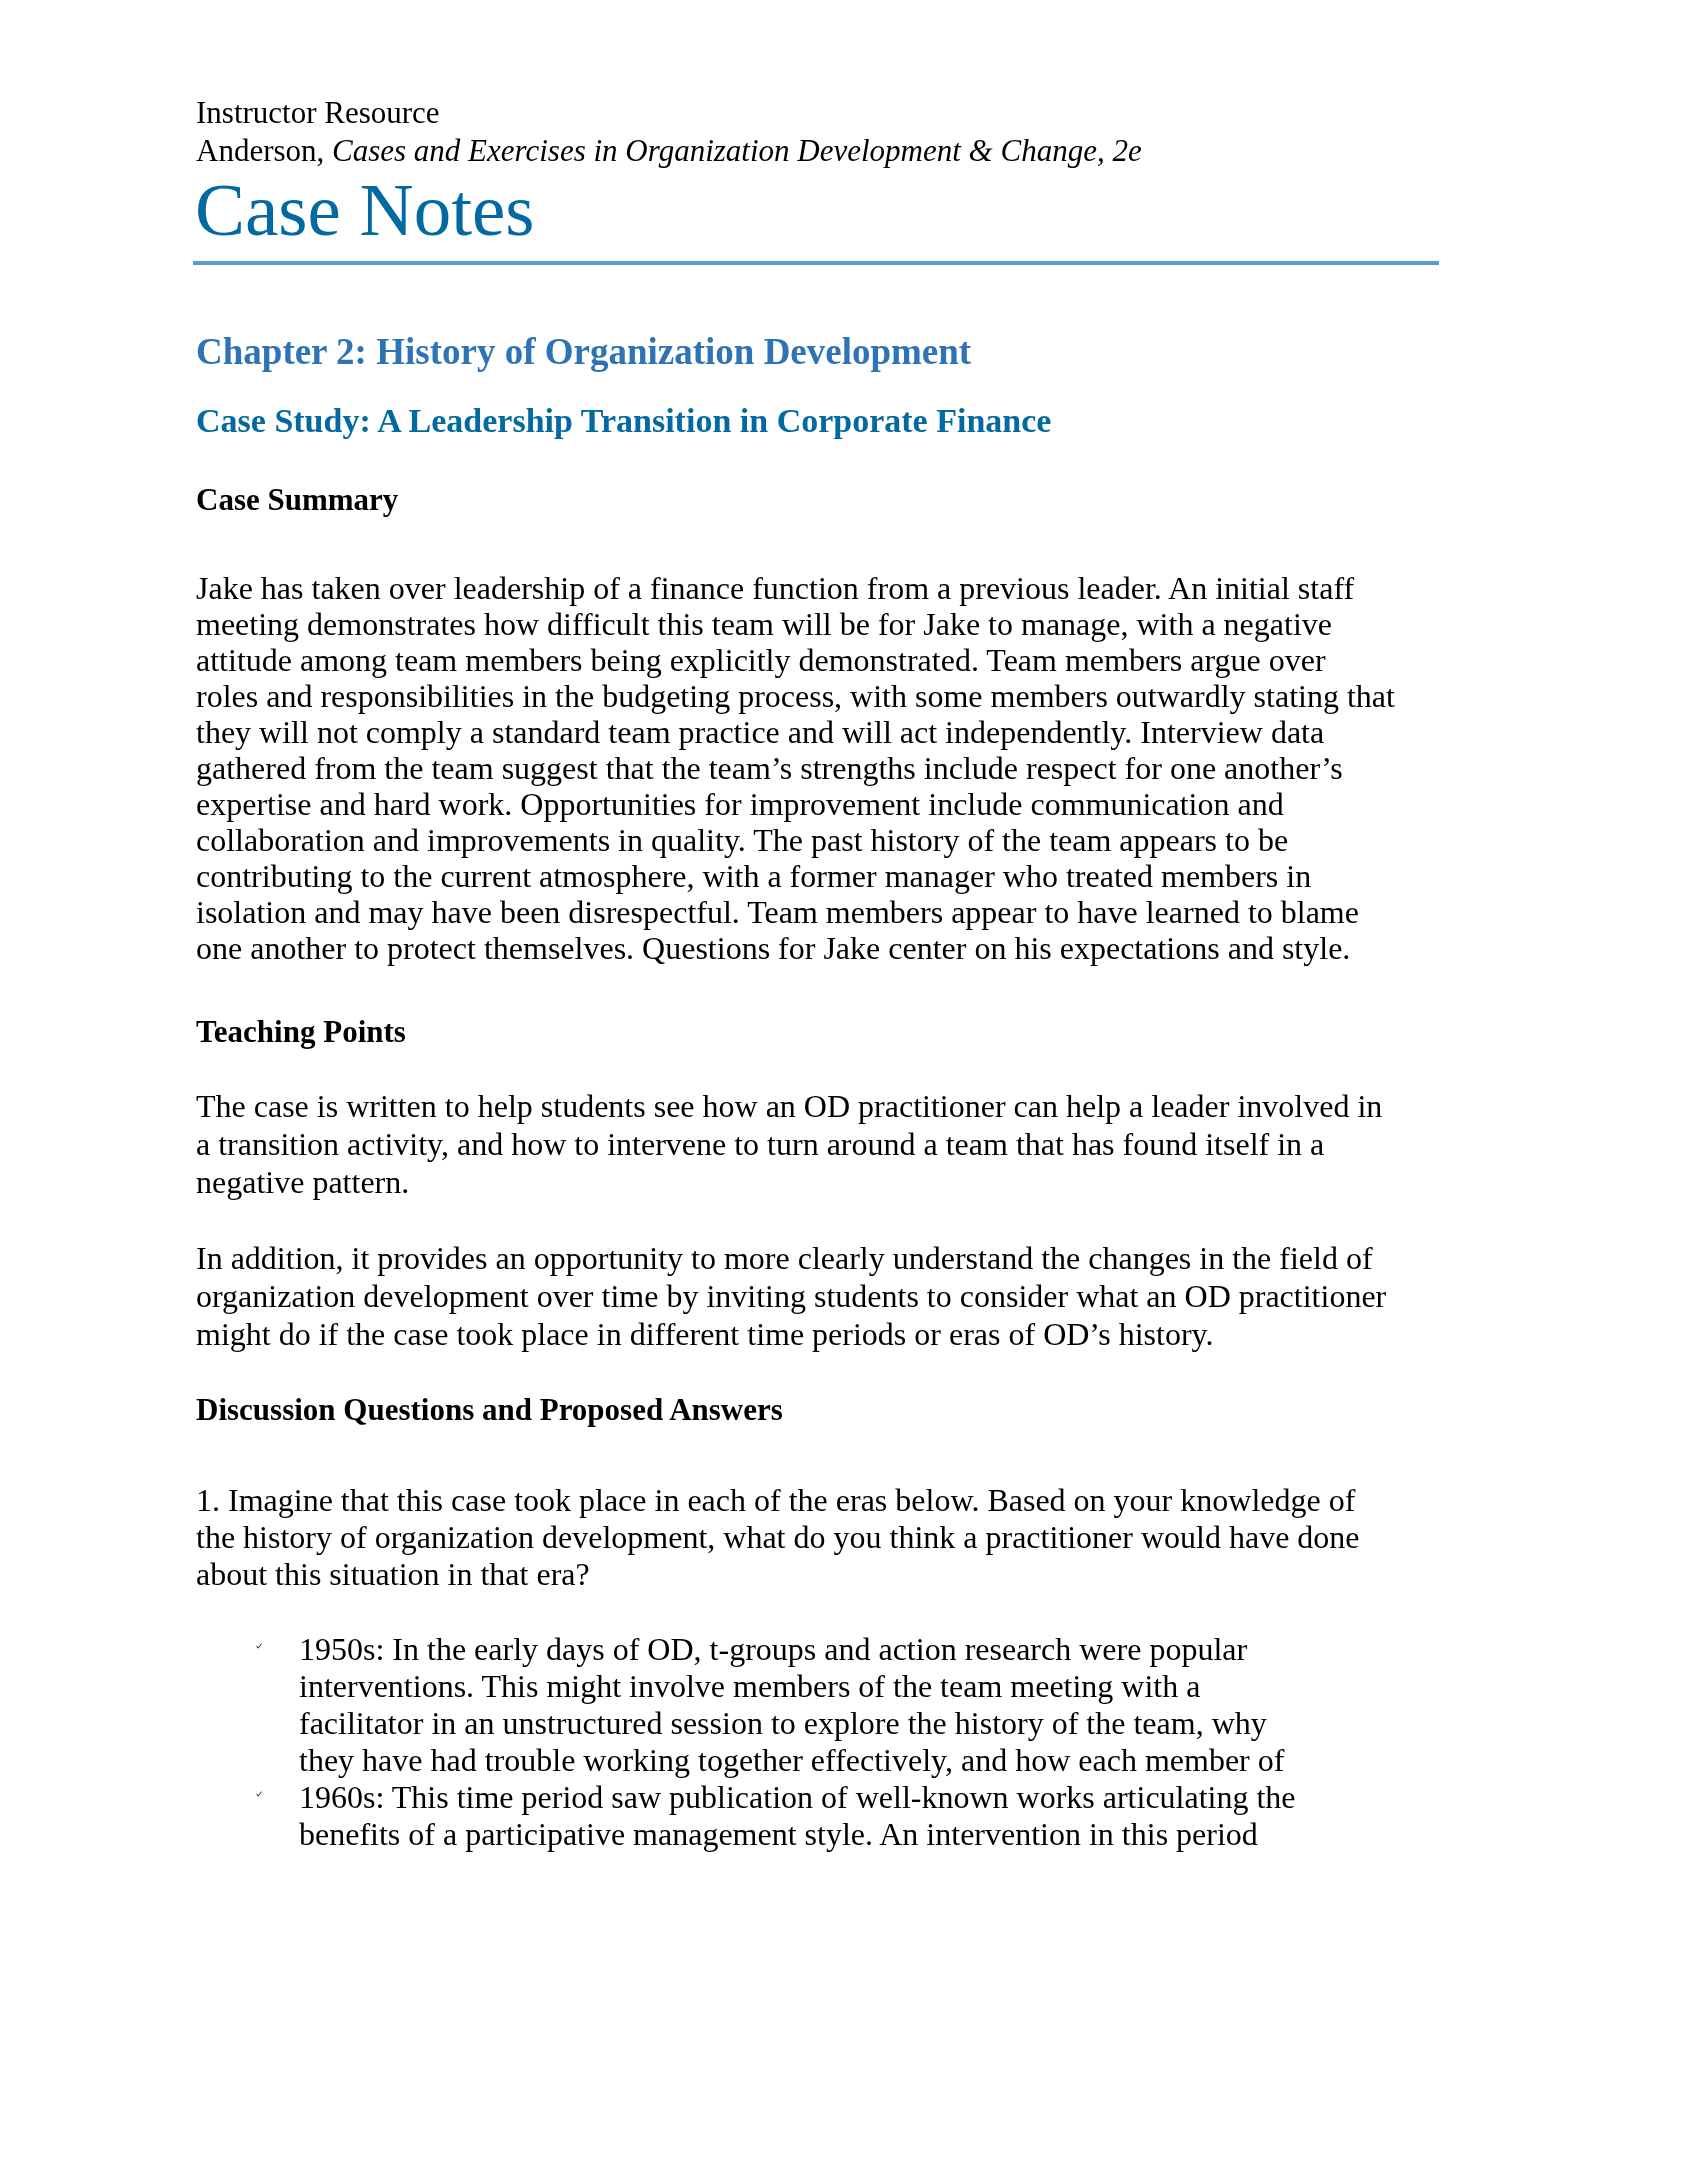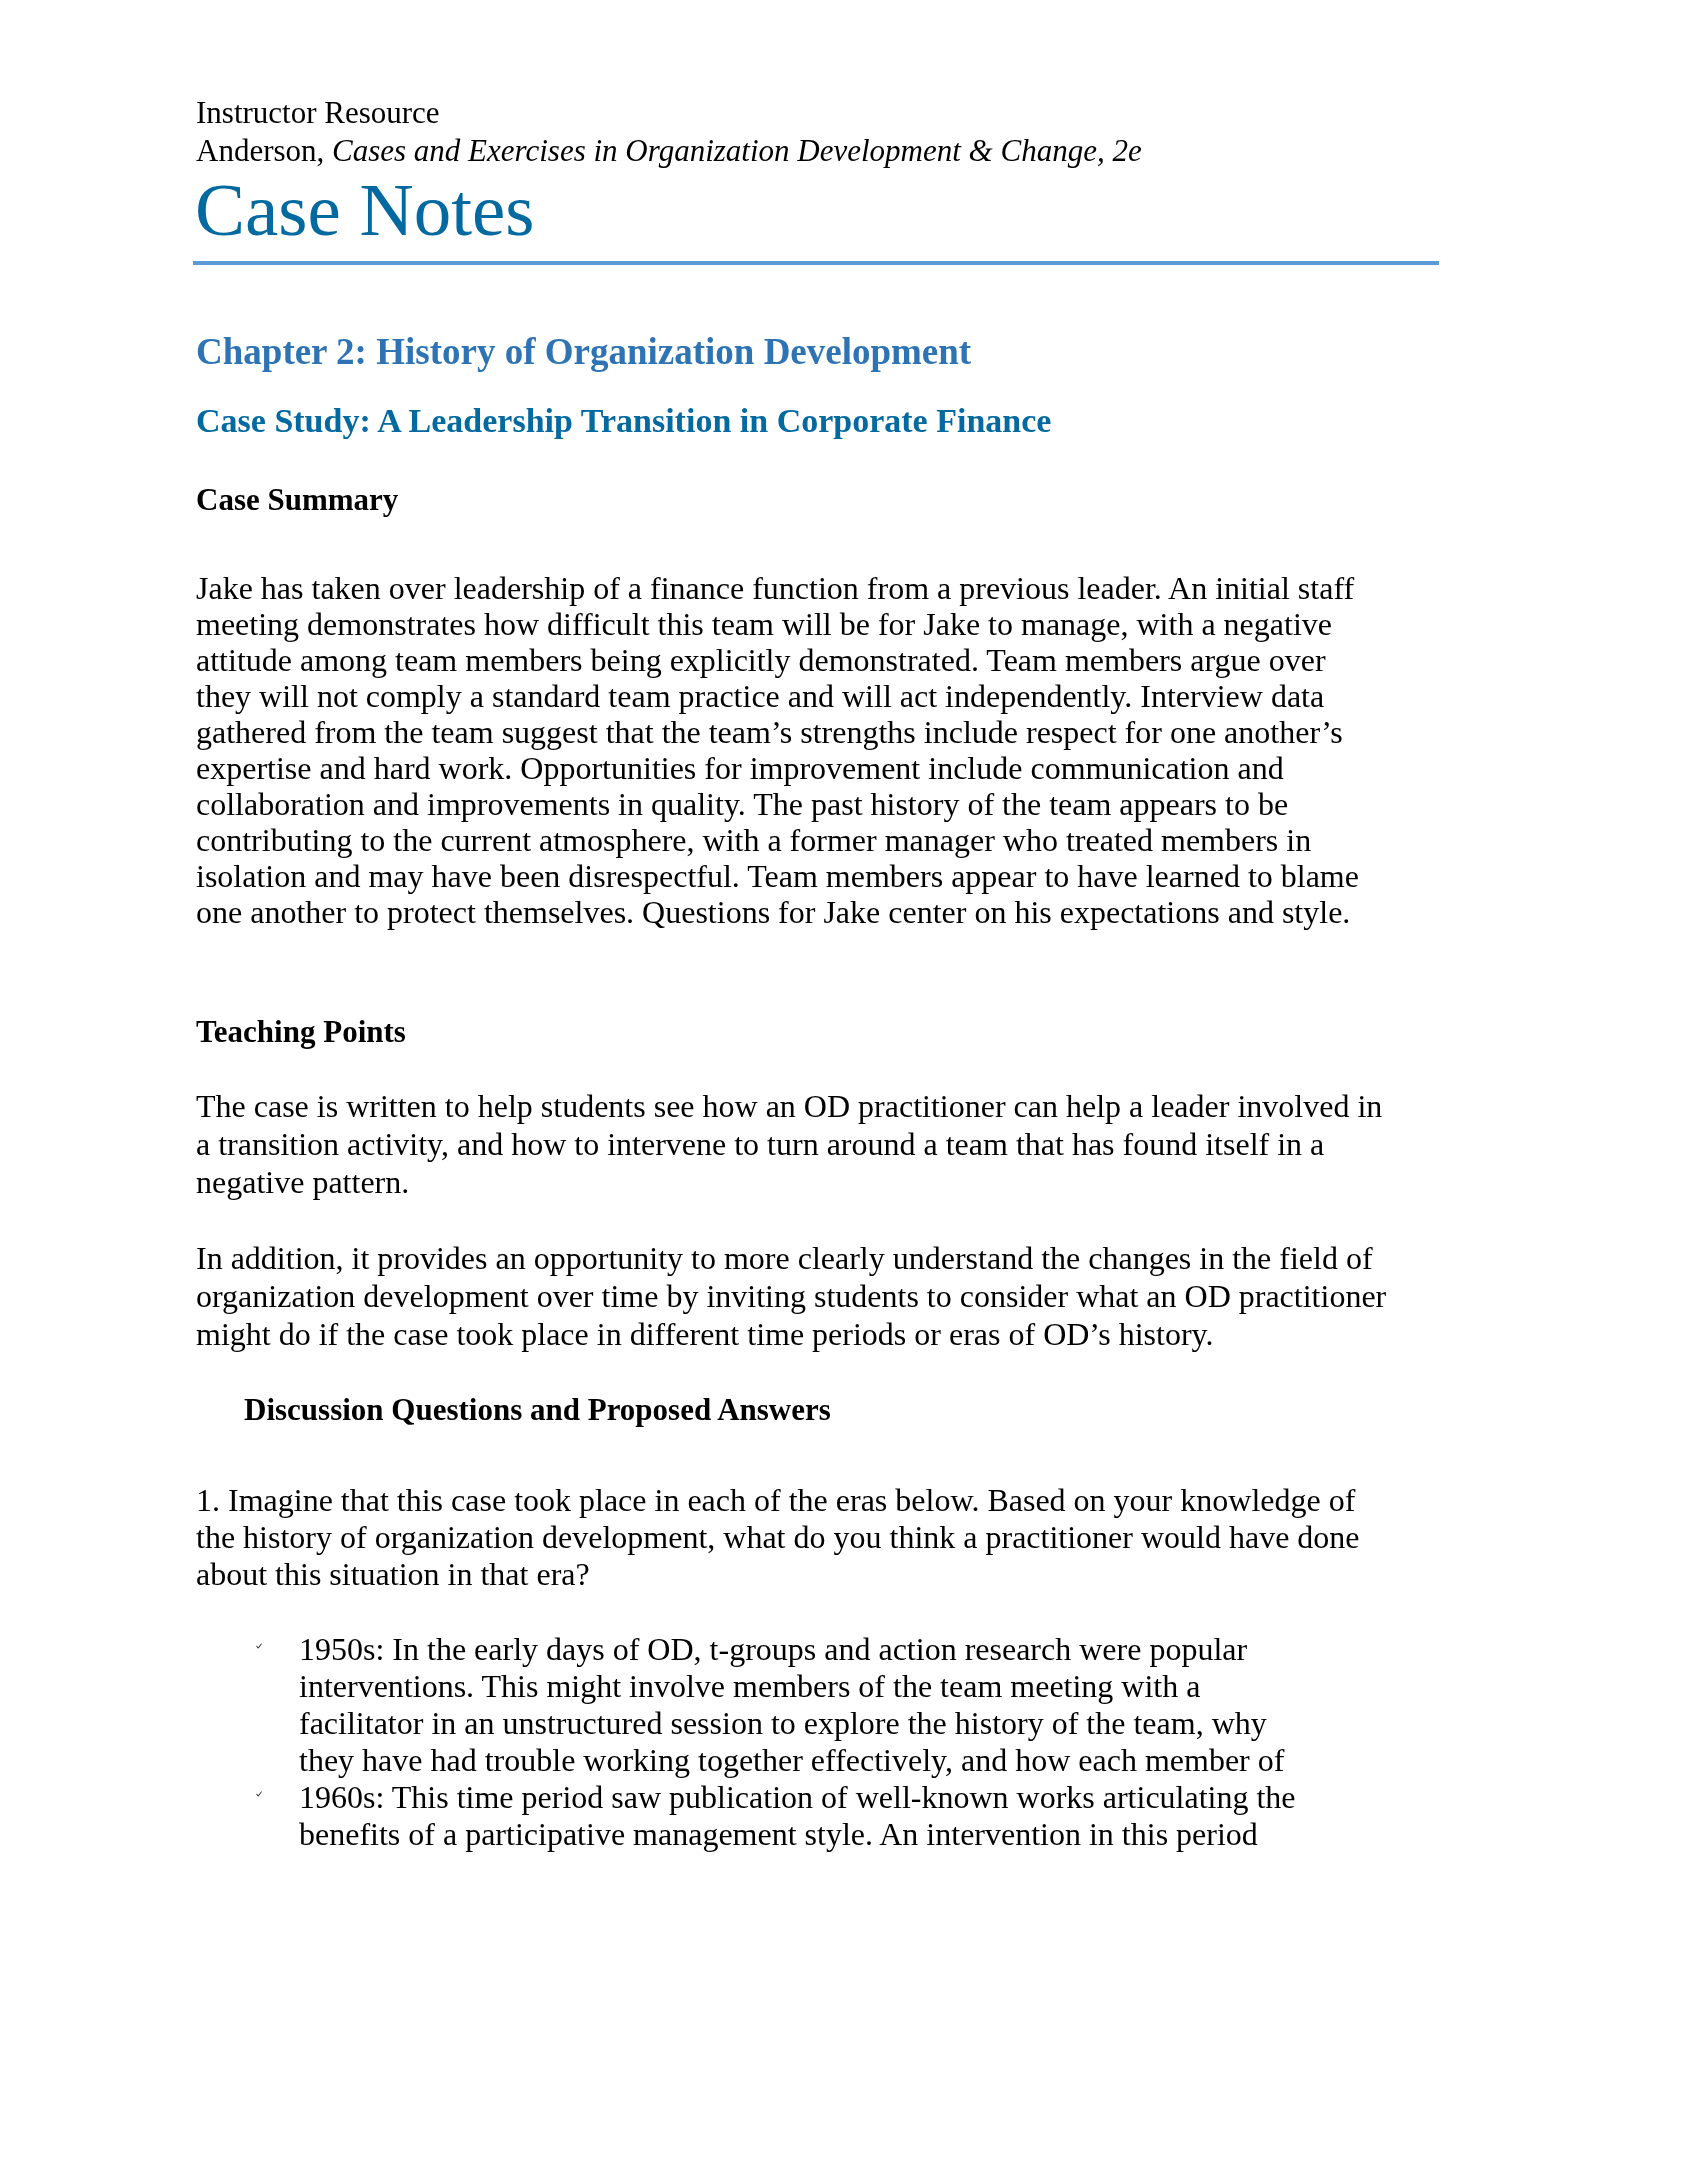--- a/index.html
+++ b/index.html
@@ -74,20 +74,21 @@
 <div class="abs rule"></div>
 
 <div class="abs h-chapter">Chapter 2: History of Organization Development</div>
 <div class="abs h-case">Case Study: A Leadership Transition in Corporate Finance</div>
 
 <div class="abs h-sec" style="top:481px;">Case Summary</div>
 <div class="abs para" style="top:570px; line-height:36px;">
   <span class="ln">Jake has taken over leadership of a finance function from a previous leader. An initial staff</span>
   <span class="ln">meeting demonstrates how difficult this team will be for Jake to manage, with a negative</span>
   <span class="ln">attitude among team members being explicitly demonstrated. Team members argue over</span>
+  <span class="ln">roles and responsibilities in the budgeting process, with some members outwardly stating that</span>
   <span class="ln">they will not comply a standard team practice and will act independently. Interview data</span>
   <span class="ln">gathered from the team suggest that the team’s strengths include respect for one another’s</span>
   <span class="ln">expertise and hard work. Opportunities for improvement include communication and</span>
   <span class="ln">collaboration and improvements in quality. The past history of the team appears to be</span>
   <span class="ln">contributing to the current atmosphere, with a former manager who treated members in</span>
   <span class="ln">isolation and may have been disrespectful. Team members appear to have learned to blame</span>
   <span class="ln">one another to protect themselves. Questions for Jake center on his expectations and style.</span>
 </div>
 
 <div class="abs h-sec" style="top:1013px;">Teaching Points</div>
@@ -95,21 +96,21 @@
   <span class="ln">The case is written to help students see how an OD practitioner can help a leader involved in</span>
   <span class="ln">a transition activity, and how to intervene to turn around a team that has found itself in a</span>
   <span class="ln">negative pattern.</span>
 </div>
 <div class="abs para" style="top:1239px; line-height:38px;">
   <span class="ln">In addition, it provides an opportunity to more clearly understand the changes in the field of</span>
   <span class="ln">organization development over time by inviting students to consider what an OD practitioner</span>
   <span class="ln">might do if the case took place in different time periods or eras of OD’s history.</span>
 </div>
 
-<div class="abs h-sec" style="top:1391px;margin-left:48px;">Discussion Questions and Proposed Answers</div>
+<div class="abs h-sec" style="top:1391px;">Discussion Questions and Proposed Answers</div>
 <div class="abs para" style="top:1482px; line-height:37px;">
   <span class="ln">1. Imagine that this case took place in each of the eras below. Based on your knowledge of</span>
   <span class="ln">the history of organization development, what do you think a practitioner would have done</span>
   <span class="ln">about this situation in that era?</span>
 </div>
 
 <div class="abs bullets" style="top:1631px; line-height:37px;">
   <div class="bullet-item">
     <svg class="bullet-mark" viewBox="0 0 6 6">
       <path d="M0.5 2.8 L2.2 5.2 L5.5 0.6" fill="none" stroke="#000" stroke-width="0.9"></path>

